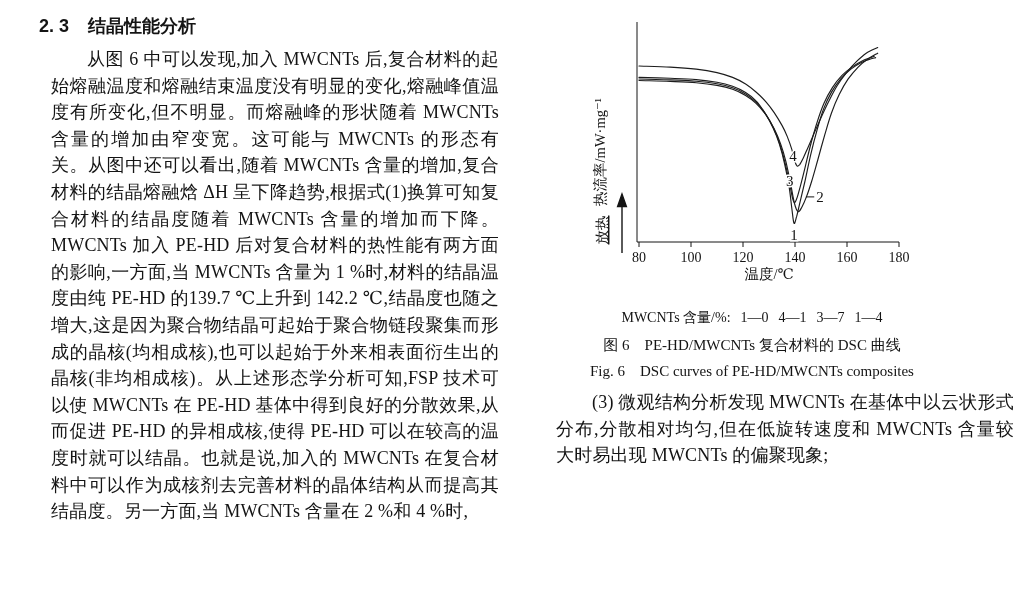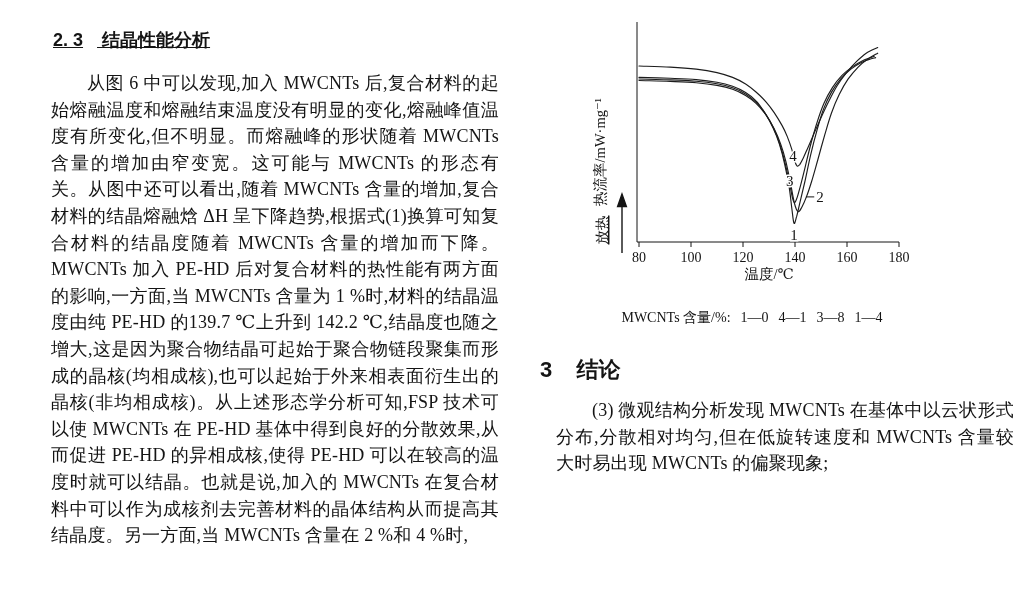--- a/index.html
+++ b/index.html
@@ -6,21 +6,21 @@
   body{
     width:1014px;height:615px;background:#ffffff;color:#141414;
     font-family:"Liberation Serif","DejaVu Serif",serif;
     position:relative;overflow:hidden;
   }
   .col-left{position:absolute;left:35px;top:10px;width:464px;}
   .col-right{position:absolute;left:540px;top:10px;width:474px;}
 
   .sec-h2{
     font-family:"Liberation Sans","DejaVu Sans",sans-serif;
-    font-weight:bold;font-size:18px;line-height:24px;margin:18px;text-decoration:underline;
+    font-weight:bold;font-size:18px;line-height:24px;margin:4px;
   }
   .sec-h2 .sec-num{margin-right:14px;}
 
   .body-para{
     font-size:18px;line-height:26.6px;margin:8px 0 0 16px;
     text-align:justify;text-indent:2em;
     letter-spacing:0.2px;
   }
 
   figure.dsc-figure{margin:0;padding:0;width:474px;}
@@ -91,25 +91,25 @@
           <path d="M59.0,70.5C64.2,70.7 80.7,71.0 90.2,71.4C99.7,71.8 108.4,72.1 116.2,72.7C124.0,73.4 130.9,74.3 137.0,75.4C143.1,76.5 147.8,77.6 152.6,79.3C157.4,81.0 161.7,83.1 165.6,85.5C169.5,87.8 172.5,90.1 176.0,93.4C179.5,96.7 183.4,101.3 186.4,105.5C189.4,109.7 191.8,113.9 194.2,118.7C196.6,123.5 198.8,128.6 200.7,134.1C202.7,139.6 204.3,145.1 205.9,151.7C207.5,158.3 209.2,166.7 210.6,173.7C212.0,180.7 213.2,188.8 214.5,193.5C215.7,198.2 216.9,201.0 218.1,201.6C219.3,202.3 220.4,199.7 221.8,197.2C223.1,194.8 224.8,191.2 226.4,186.9C228.1,182.6 229.7,177.7 231.6,171.5C233.5,165.3 235.7,157.2 237.9,149.5C240.0,141.8 242.4,133.0 244.6,125.3C246.9,117.6 249.0,110.1 251.4,103.3C253.8,96.5 256.4,90.3 259.2,84.6C262.0,78.9 264.9,73.7 268.0,69.2C271.2,64.7 274.6,60.7 277.9,57.3C281.2,53.9 284.5,51.3 287.8,49.0C291.1,46.6 296.0,44.2 297.7,43.2" class="curve"></path>
           <line x1="225.92" y1="186.9" x2="234.24" y2="186.9" class="leader"></line>
           <text x="239.95999999999998" y="186.9" class="curve-label" dominant-baseline="central">2</text>
           <path d="M59.0,69.0C64.2,69.1 80.7,69.5 90.2,69.9C99.7,70.2 108.4,70.5 116.2,71.2C124.0,71.8 130.9,72.7 137.0,73.8C143.1,74.9 147.8,76.1 152.6,77.8C157.4,79.5 161.7,81.6 165.6,83.9C169.5,86.3 172.6,88.7 176.0,92.1C179.4,95.5 182.9,100.0 185.9,104.4C188.8,108.8 191.3,113.5 193.7,118.5C196.0,123.5 198.0,128.5 199.9,134.3C201.8,140.1 203.5,146.5 205.1,153.2C206.8,160.0 208.6,169.1 209.8,174.8C211.0,180.5 211.6,184.6 212.4,187.6C213.2,190.5 213.7,192.6 214.5,192.6C215.3,192.6 216.0,190.5 217.1,187.6C218.1,184.6 219.3,180.0 220.7,174.8C222.1,169.6 223.7,163.1 225.4,156.1C227.1,149.1 229.1,140.4 231.1,133.0C233.1,125.6 235.2,118.1 237.4,111.4C239.5,104.8 241.6,98.6 244.1,93.0C246.6,87.3 249.5,82.1 252.4,77.6C255.4,73.0 258.5,69.1 261.8,65.7C265.1,62.2 268.7,59.4 272.2,56.9C275.7,54.4 278.9,52.5 282.6,50.7C286.3,49.0 292.4,47.1 294.3,46.3" class="curve"></path>
           <text x="209.8" y="170.84" class="curve-label" dominant-baseline="central">3</text>
           <path d="M59.0,56.0C64.2,56.2 80.7,56.6 90.2,57.1C99.7,57.6 108.4,58.2 116.2,59.1C124.0,60.0 130.9,61.2 137.0,62.6C143.1,64.0 147.8,65.5 152.6,67.4C157.4,69.3 161.7,71.6 165.6,74.0C169.5,76.5 172.5,78.9 176.0,82.0C179.5,85.0 183.4,88.9 186.4,92.3C189.4,95.7 191.6,98.8 194.2,102.6C196.8,106.5 199.8,111.4 202.0,115.4C204.2,119.4 205.6,122.4 207.2,126.4C208.8,130.4 210.6,135.4 211.9,139.6C213.2,143.8 214.1,148.9 215.0,151.7C215.9,154.4 216.3,155.6 217.1,156.1C217.9,156.6 218.6,155.9 219.7,154.6C220.7,153.2 221.9,150.8 223.3,148.0C224.7,145.1 226.2,141.5 228.0,137.4C229.8,133.3 232.1,128.0 234.2,123.1C236.4,118.1 238.6,113.0 241.0,107.7C243.4,102.4 246.1,96.5 248.8,91.2C251.5,85.9 254.2,80.6 257.1,75.8C260.1,71.0 263.3,66.6 266.5,62.6C269.7,58.6 273.1,54.8 276.4,51.6C279.7,48.4 282.7,45.6 286.2,43.2C289.8,40.9 295.8,38.5 297.7,37.5" class="curve"></path>
           <text x="212.92" y="146.2" class="curve-label" dominant-baseline="central">4</text>
         </svg>
 
       <div class="fig-legend">
-        <span>MWCNTs 含量/%:</span><span class="leg-item">1—0</span><span class="leg-item">4—1</span><span class="leg-item">3—8</span><span class="leg-item">1—4</span>
+        <span>MWCNTs 含量/%:</span><span class="leg-item">1—0</span><span class="leg-item">4—1</span><span class="leg-item">3—7</span><span class="leg-item">1—4</span>
       </div>
 
+      <figcaption>
+        <div class="fig-cap-zh">图 6　PE-HD/MWCNTs 复合材料的 DSC 曲线</div>
+        <div class="fig-cap-en">Fig. 6　DSC curves of PE-HD/MWCNTs composites</div>
+      </figcaption>
     </figure>
 
-    <h2 class="sec-h1">
-      <span class="sec-num">3</span>
-      <span>结论</span>
-    </h2>
     <p class="body-para">(3) 微观结构分析发现 MWCNTs 在基体中以云状形式分布,分散相对均匀,但在低旋转速度和 MWCNTs 含量较大时易出现 MWCNTs 的偏聚现象;</p>
 
   </div>
 </div>
 
 </body></html>

